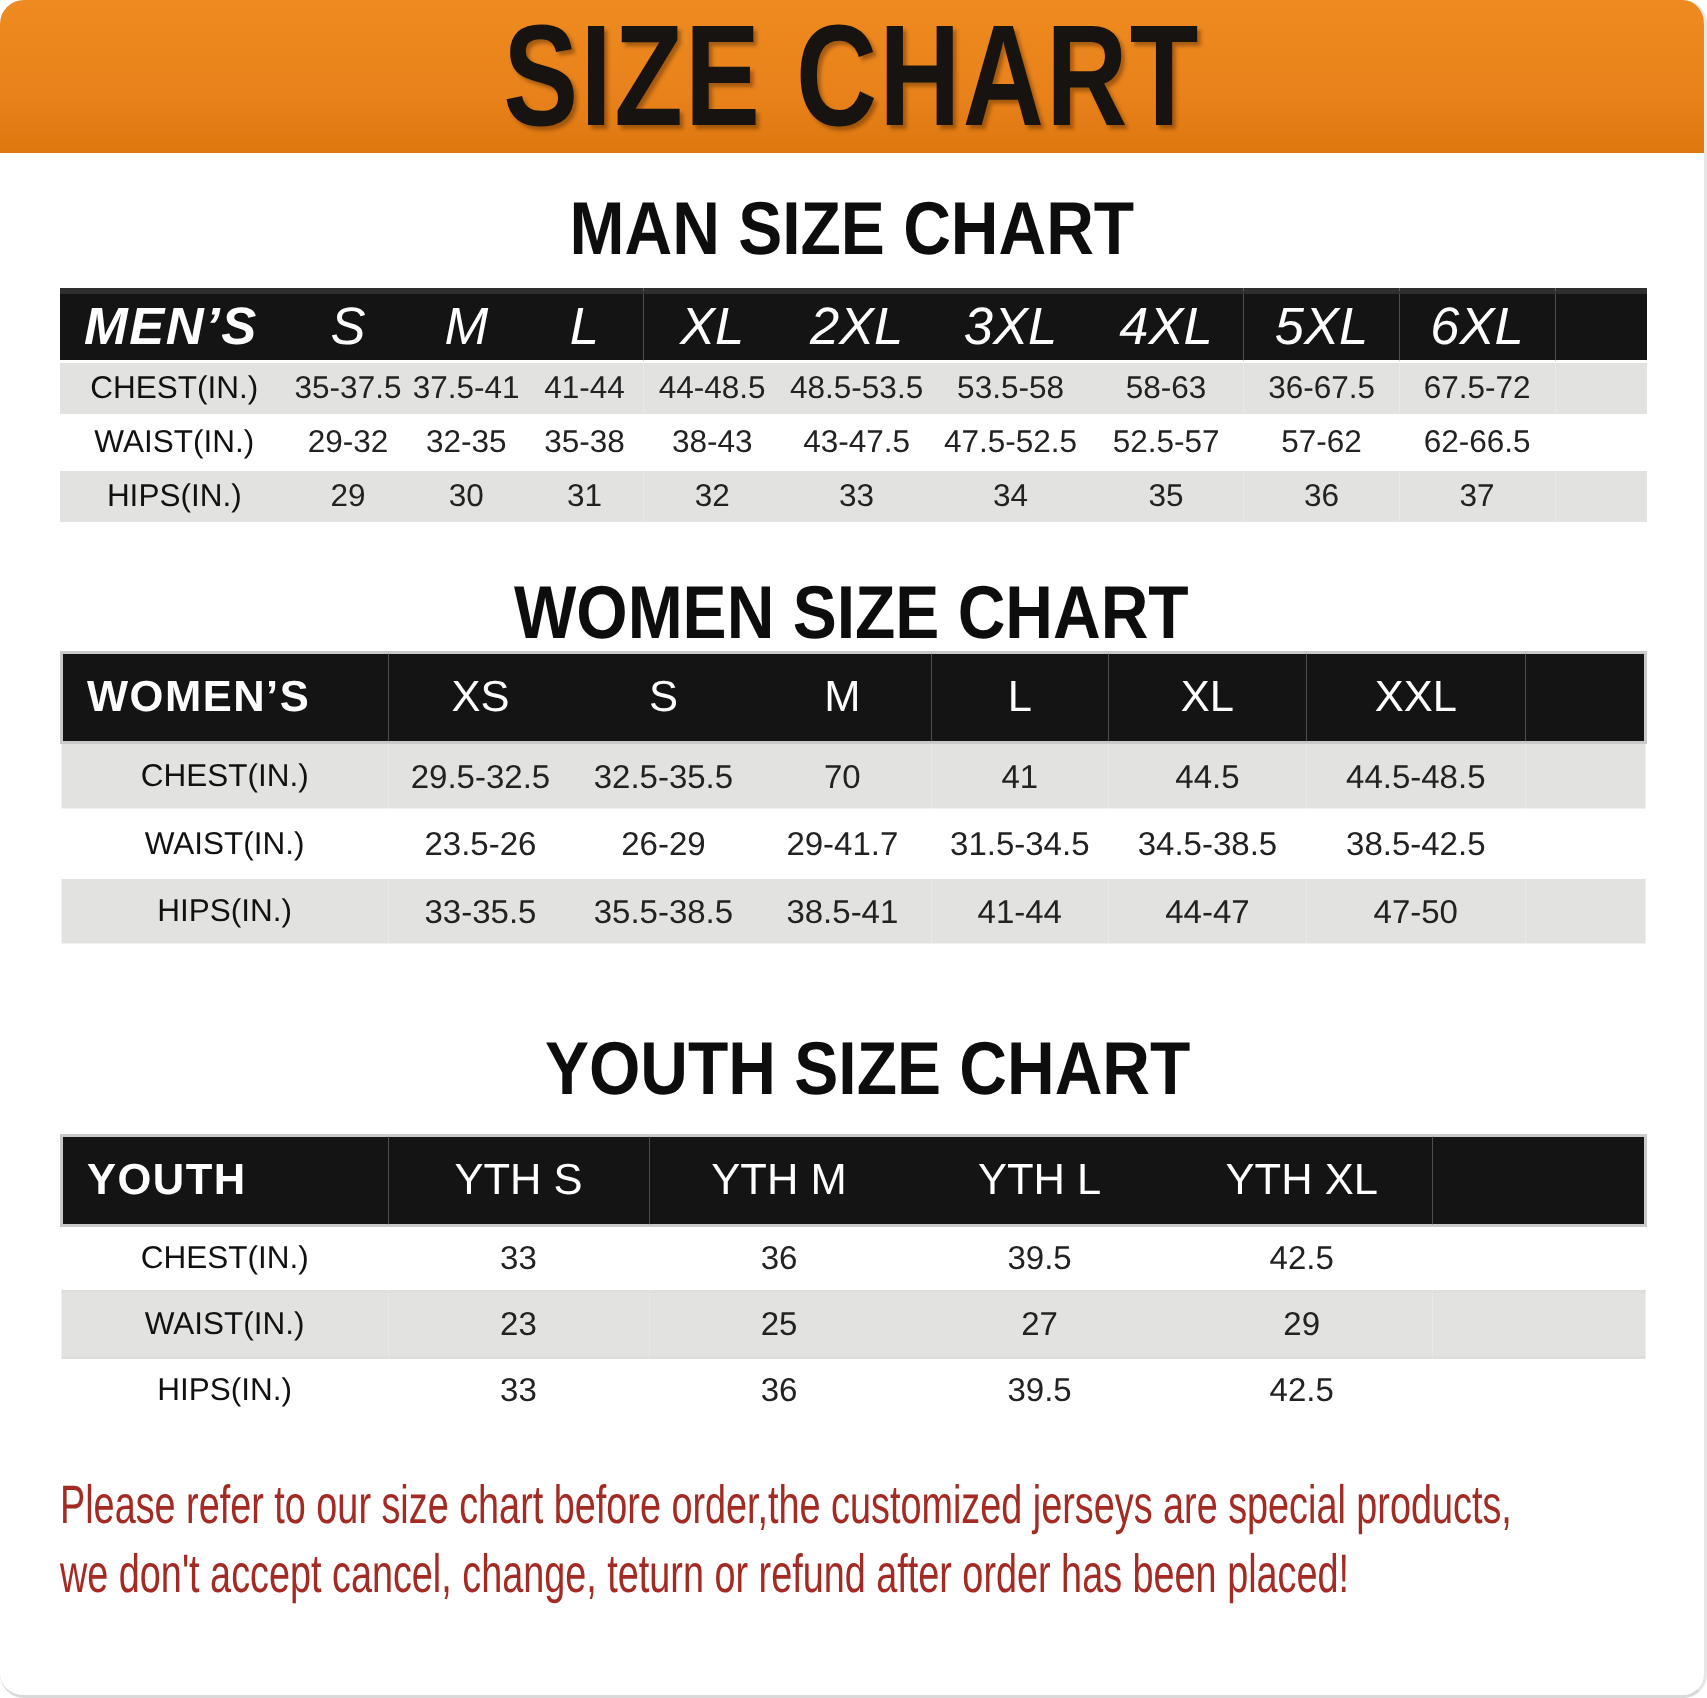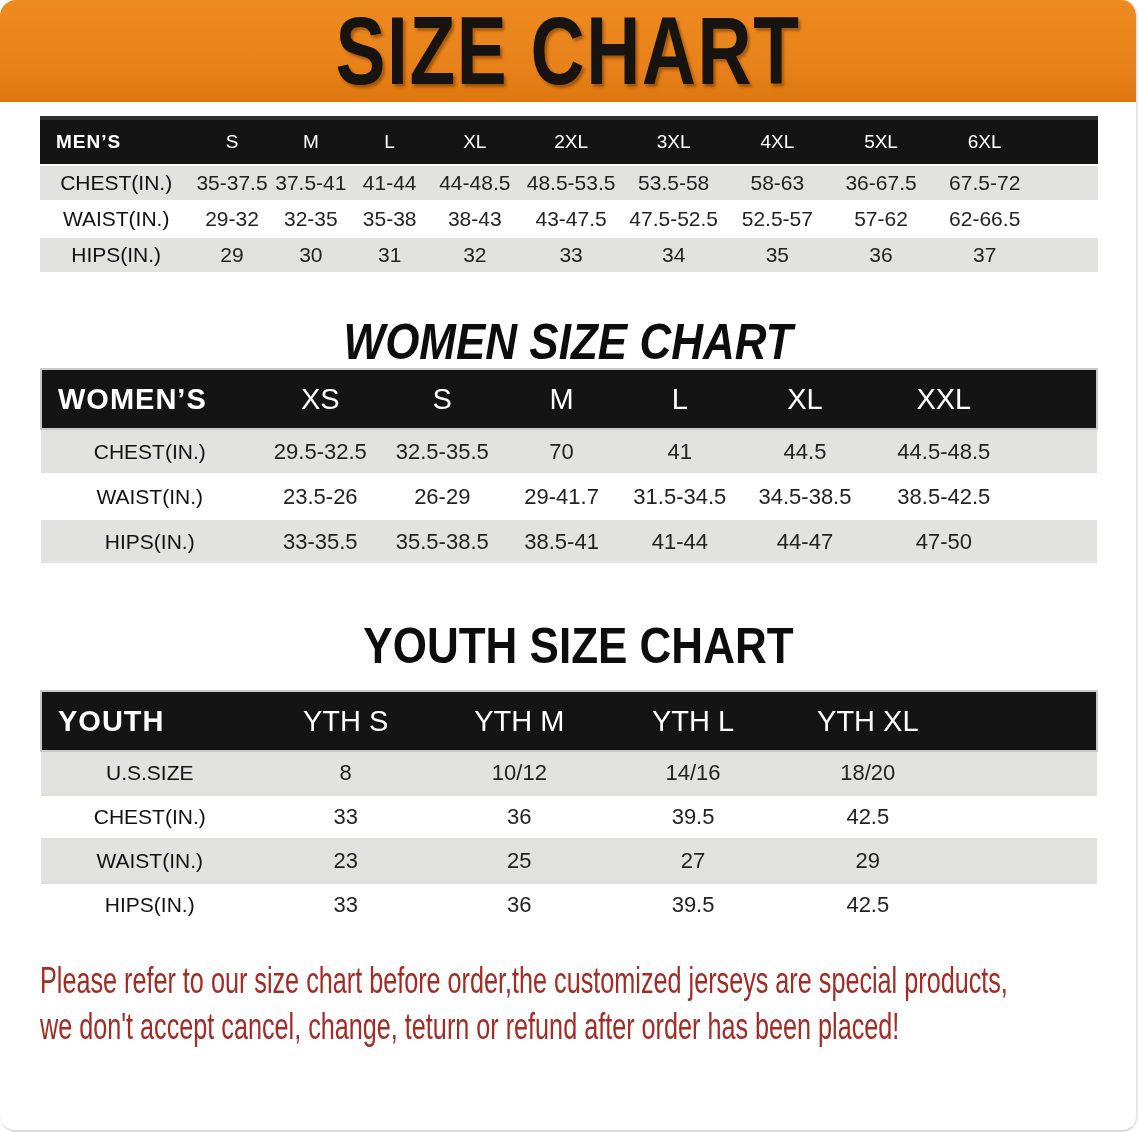--- a/index.html
+++ b/index.html
@@ -19,35 +19,35 @@
     color:#161310;letter-spacing:2px;transform:scaleX(0.78);
     text-shadow:3px 3px 3px rgba(80,40,0,0.45);white-space:nowrap;
   }
   
   .section-title{margin:0;text-align:center;}
   .section-title .squeeze{
     display:inline-block;font-size:50px;line-height:52px;font-weight:bold;
     color:#0d0d0d;transform:scaleX(0.88);white-space:nowrap;
   }
   #title-men{margin-top:24px;}
-  #title-women{margin-top:42px;font-style:italic;}
+  #title-women{margin-top:32px;}
   #title-youth{margin-top:55px;margin-left:20px;}
   
   table{
     border-collapse:collapse;table-layout:fixed;
     width:1058px;margin-left:40px;margin-right:40px;
   }
   #table-men{margin-top:14px;}
   #table-women{}
   #table-youth{margin-top:18px;}
   thead th{
     background:#141414;color:#ffffff;font-weight:normal;text-align:center;
     padding:0;white-space:nowrap;
   }
-  #table-men thead th{height:44px;font-size:19px;border-top:4px solid #2f2f2f;}
+  #table-men thead th{height:44px;font-size:35px;border-top:4px solid #2f2f2f;font-style:italic;}
   #table-women thead th,
   #table-youth thead th{
     height:58px;font-size:29px;
     border-top:2px solid #c9c9c9;border-bottom:2px solid #c9c9c9;
   }
   #table-women thead th:first-child,
   #table-youth thead th:first-child{border-left:2px solid #c9c9c9;}
   #table-women thead th:last-child,
   #table-youth thead th:last-child{border-right:2px solid #c9c9c9;}
   thead th.hdr-label{
@@ -76,20 +76,21 @@
 </style>
 </head>
 <body>
 
 <div class="page">
 
   <header class="banner">
     <h1 style="margin:0;"><span class="banner-title">SIZE CHART</span></h1>
   </header>
 
+  <h2 class="section-title" id="title-men"><span class="squeeze">MAN SIZE CHART</span></h2>
 
   <table id="table-men">
     <colgroup>
       <col style="width:14.4%">
         <col style="width:7.5%">
         <col style="width:7.4%">
       <col style="width:7.5%">
         <col style="width:8.6%">
         <col style="width:9.6%">
       <col style="width:9.8%">
@@ -230,28 +231,20 @@
         <tr>
           <th class="hdr-label">YOUTH</th>
           <th>YTH S</th>
           <th>YTH M</th>
           <th>YTH L</th>
           <th>YTH XL</th>
           <th></th>
         </tr>
       </thead>
     <tbody>
-        <tr class="band">
-          <td class="row-label">U.S.SIZE</td>
-          <td>8</td>
-          <td>10/12</td>
-          <td>14/16</td>
-          <td>18/20</td>
-          <td></td>
-        </tr>
         <tr>
           <td class="row-label">CHEST(IN.)</td>
           <td>33</td>
           <td>36</td>
           <td>39.5</td>
           <td>42.5</td>
           <td></td>
         </tr>
         <tr class="band">
           <td class="row-label">WAIST(IN.)</td>

